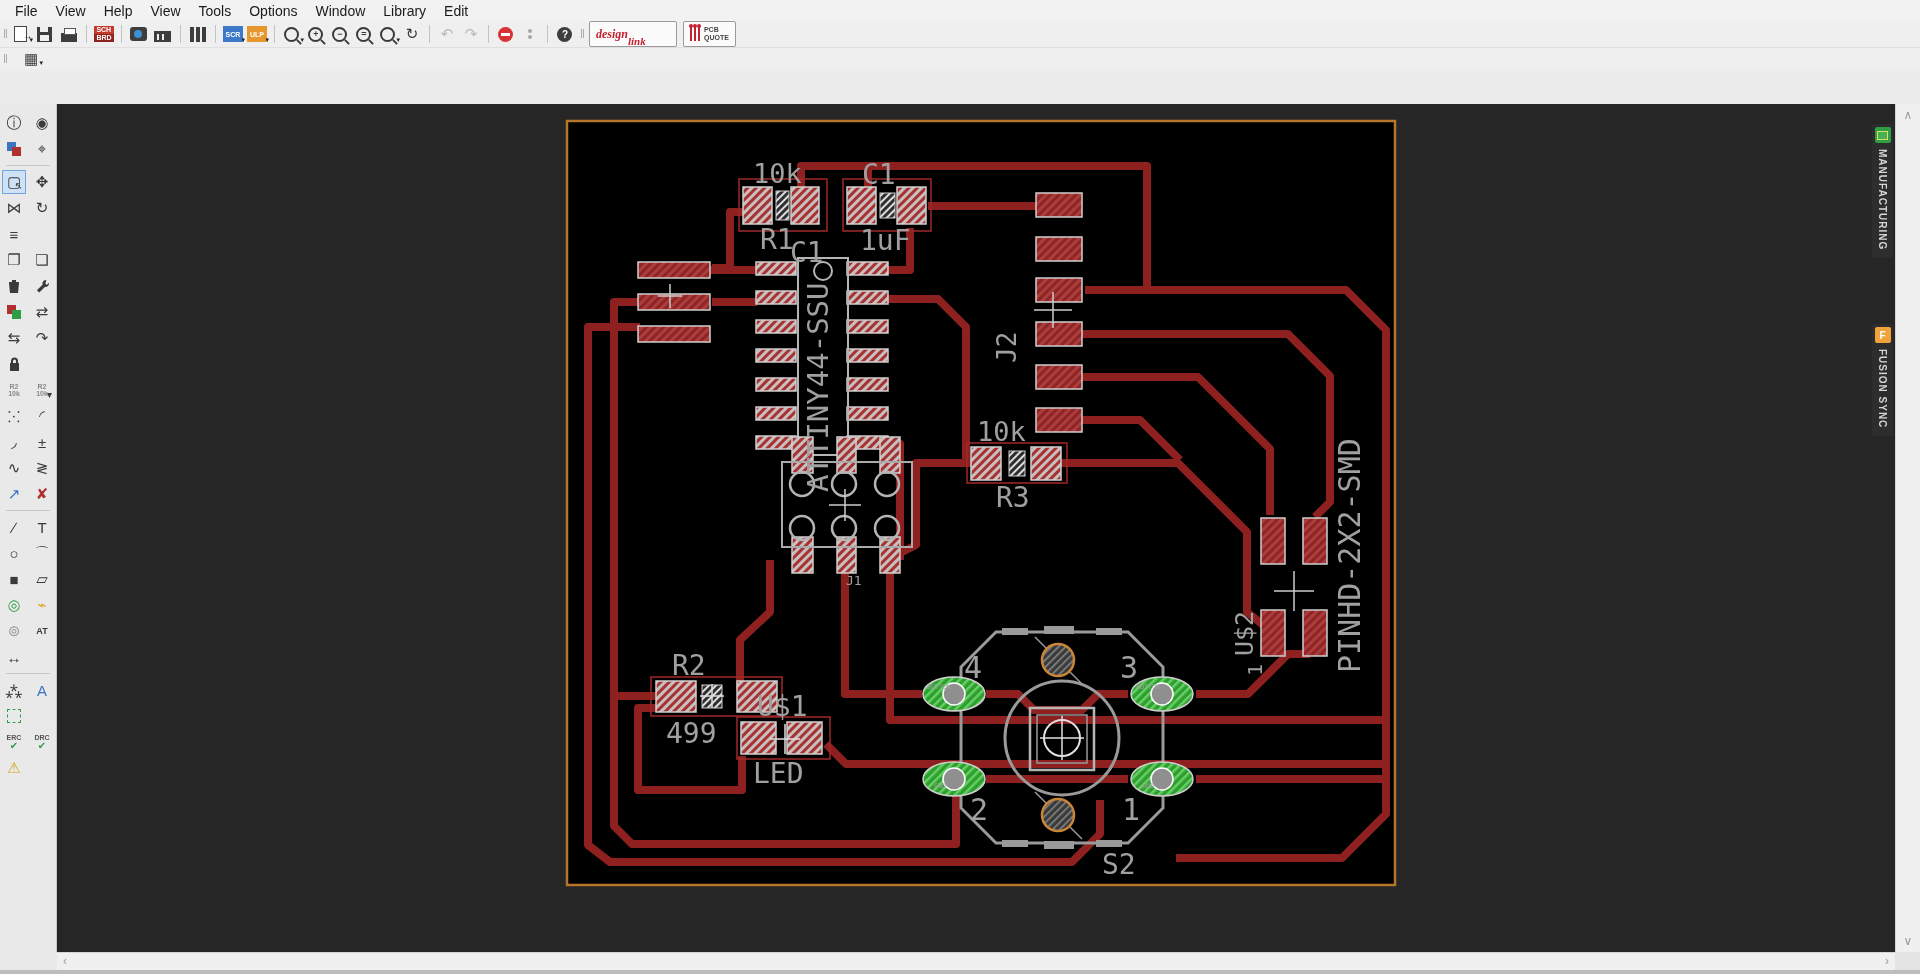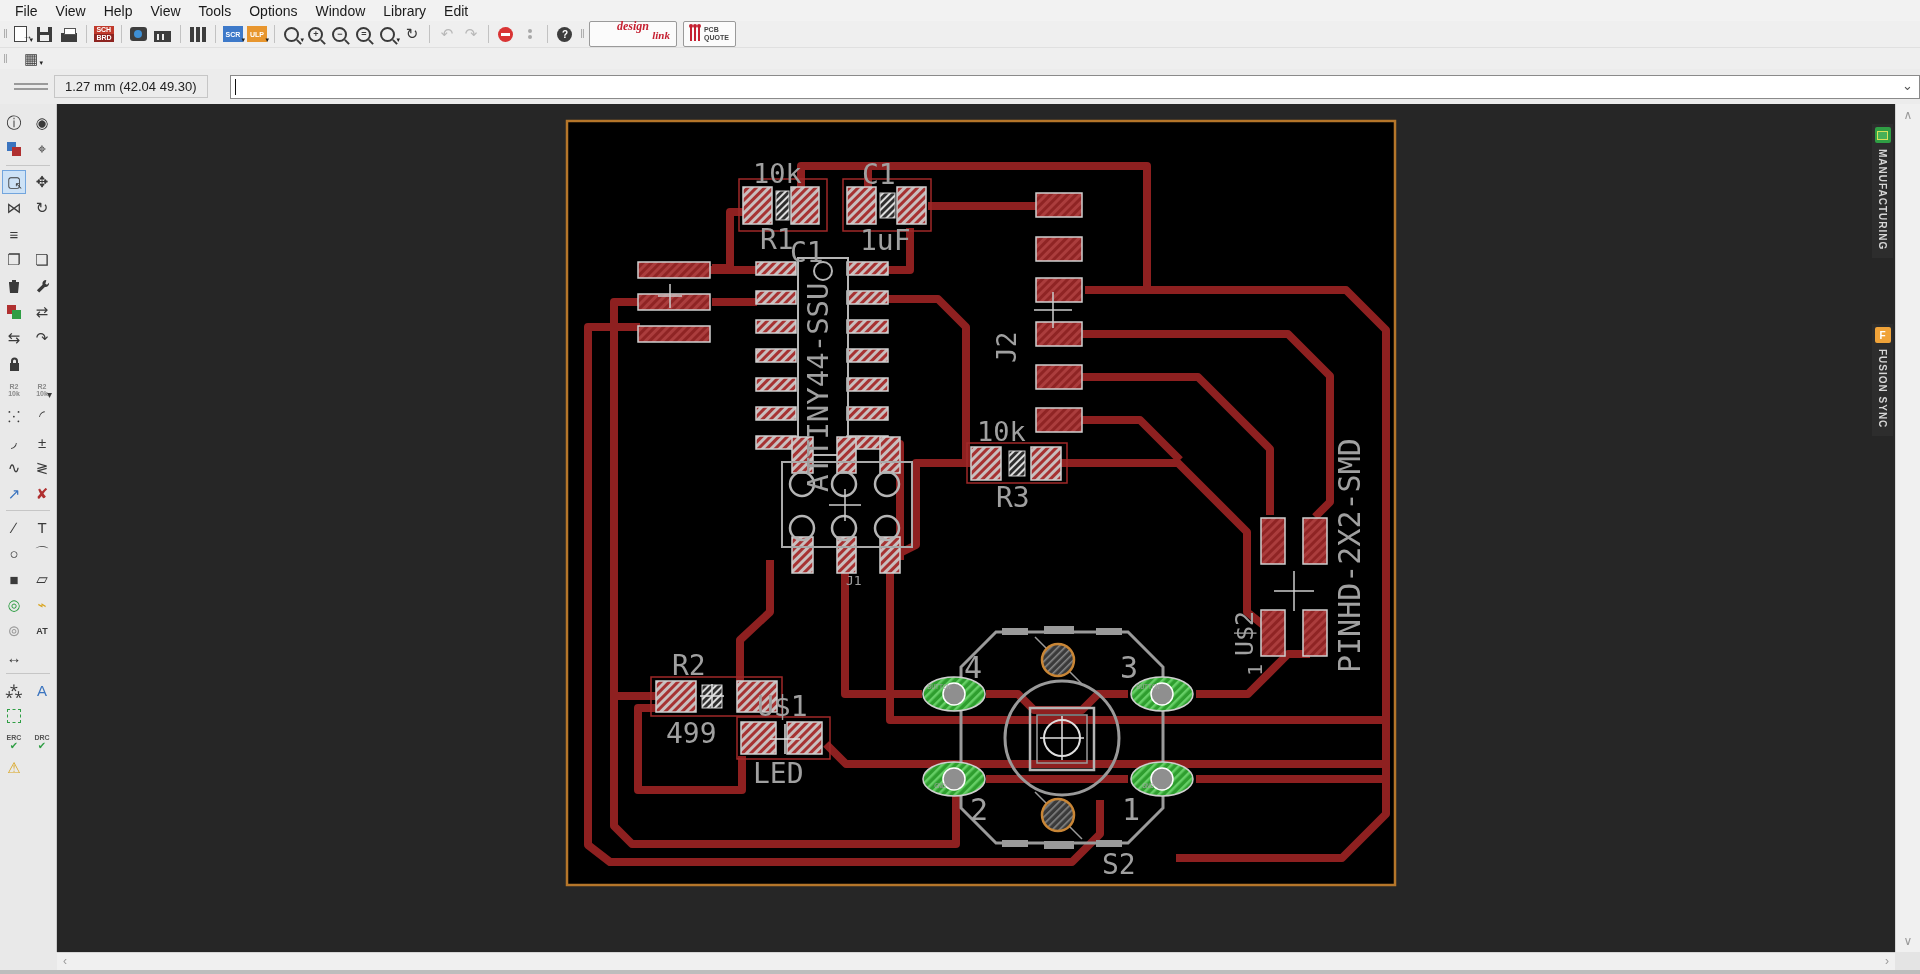--- a/index.html
+++ b/index.html
@@ -34,21 +34,21 @@
   .sqbtn{width:20px;height:16px;display:flex;align-items:center;justify-content:center;color:#fff;font-size:7px;font-weight:bold;position:relative;}
   .scr{background:#3d79c9;} .ulp{background:#e8962e;}
   .mag{width:11px;height:11px;border:2px solid #3a3a3a;border-radius:50%;position:relative;display:flex;align-items:center;justify-content:center;font-size:9px;font-weight:bold;color:#3a3a3a;}
   .mag:after{content:"";position:absolute;width:6px;height:2px;background:#3a3a3a;right:-5px;bottom:-3px;transform:rotate(45deg);}
   .gray{color:#b8b8b8;}
   .stop{width:15px;height:15px;border-radius:50%;background:#d93434;position:relative;}
   .stop:before{content:"";position:absolute;left:3px;top:6px;width:9px;height:3px;background:#fff;}
   .dots i{display:block;width:4px;height:4px;border-radius:50%;background:#a8a8a8;margin:2px auto;}
   .help{width:15px;height:15px;border-radius:50%;background:#3d3d3d;color:#fff;font-size:10px;font-weight:bold;display:flex;align-items:center;justify-content:center;}
   .linkbtn{height:24px;background:#fbfbfb;border:1px solid #9a9a9a;border-radius:2px;display:flex;align-items:center;padding:0 6px;margin:0 3px;}
-  .dlink{flex-direction:column;line-height:9px;width:74px;}
+  .dlink{flex-direction:row;line-height:9px;width:74px;}
   .dlink i{font-family:"Liberation Serif",serif;font-style:italic;color:#c52031;font-size:12px;font-weight:bold;}
   .dlink i.l2{align-self:flex-end;font-size:11px;}
   .quote{gap:4px;}
   .qicon{display:flex;gap:2px;}
   .qicon i{width:2px;height:14px;background:#c52031;position:relative;}
   .qicon i:before{content:"";position:absolute;top:-3px;left:-1px;width:4px;height:4px;border-radius:50%;background:#c52031;}
   .qtxt{display:flex;flex-direction:column;line-height:8px;}
   .qtxt b{font-size:7px;color:#444;}
   .gridbtn{font-size:15px;color:#3a3a3a;margin-left:10px;position:relative;width:24px;text-align:center;}
   
@@ -211,31 +211,20 @@
           <b>QUOTE</b>
         </span>
     </div>
   </div>
 
   <div class="tb tb2">
     <span class="handle">‖</span>
     <div class="gridbtn"><span>▦</span><span class="dd">▾</span></div>
   </div>
 
-  <div class="cmdrow">
-    <span class="dragbars">
-        <i></i>
-        <i></i>
-      </span>
-    <span class="coord">1.27 mm (42.04 49.30)</span>
-    <div class="cmdinput" title="">
-      <span class="caret"></span>
-      <span class="chev">⌄</span>
-    </div>
-  </div>
 
   <div class="palette">
     <div class="prow">
         <div class="pcell">
           <span>ⓘ</span>
         </div>
         <div class="pcell">
           <span>◉</span>
         </div>
       </div>

